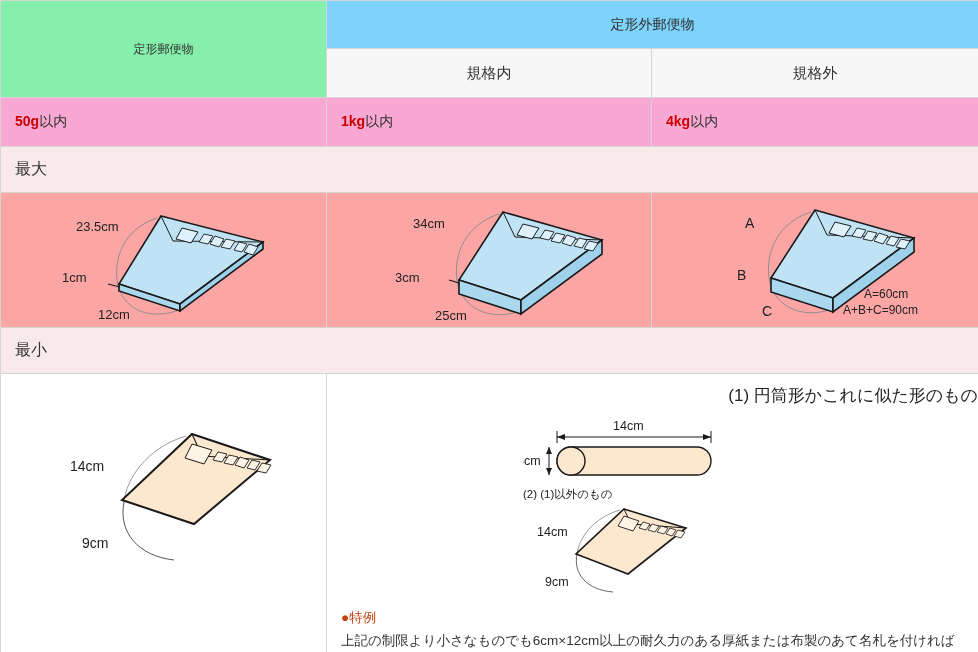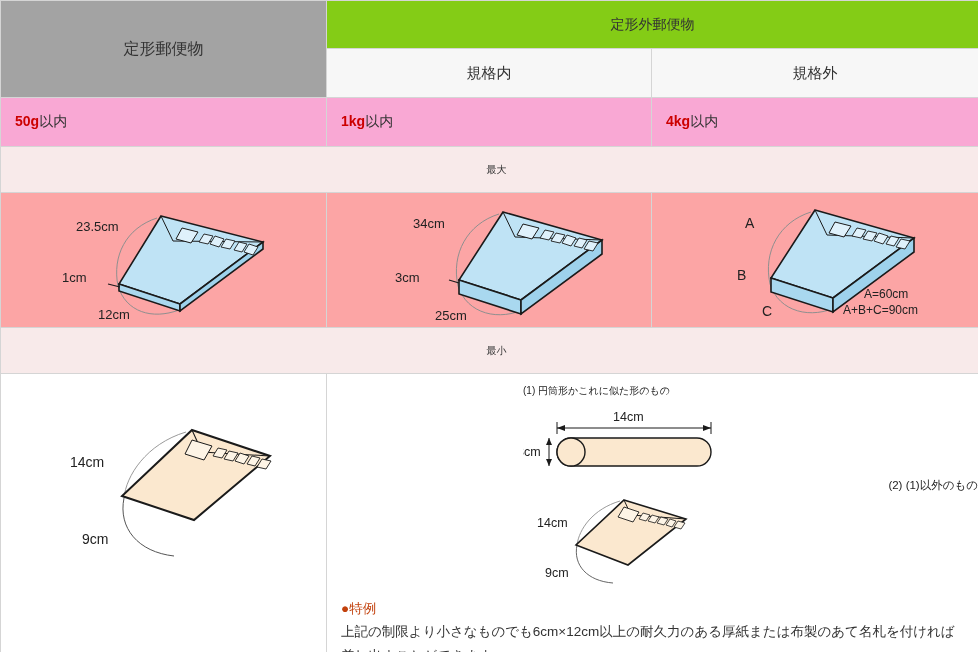--- a/index.html
+++ b/index.html
@@ -23,30 +23,30 @@
   table.size-table td,
   table.size-table th {
     border: 1px solid #d5d5d5;
     padding: 0;
     vertical-align: middle;
     font-weight: normal;
   }
 
   
   .hdr-main {
-    background: #84cc16;
+    background: #7dd3fc;
     text-align: center;
     font-size: 14px;
     color: #333;
     height: 47px;
   }
   .hdr-left {
-    background: #a3a3a3;
-    text-align: center;
-    font-size: 16px;
+    background: #86efac;
+    text-align: center;
+    font-size: 12px;
     color: #333;
   }
   .hdr-sub {
     background: #f7f7f7;
     text-align: center;
     font-size: 15px;
     color: #333;
     height: 48px;
   }
 
@@ -61,24 +61,23 @@
   .weight-num {
     color: #cc0000;
     font-weight: bold;
   }
 
   
   .section-row td {
     background: #f8eaea;
     height: 45px;
     padding-left: 14px !important;
-    font-size: 10px;
+    font-size: 16px;
     font-weight: bold;
     color: #333;
-    text-align: center;
   }
 
   
   .fig-cell {
     background: #fca5a5;
     height: 134px;
     text-align: center;
     padding: 0 !important;
   }
   .fig-cell-min-left {
@@ -266,21 +265,21 @@
           </g>
           <text x="36" y="57" font-family="Liberation Sans, sans-serif" font-size="14" fill="#222">14cm</text>
           <text x="48" y="134" font-family="Liberation Sans, sans-serif" font-size="14" fill="#222">9cm</text>
         </svg>
         </span>
       </td>
 
       <td class="fig-cell-min-right" colspan="2">
 
         <div style="padding-top:10px; padding-left:196px;">
-          <div style="font-size:10px; color:#222; margin-bottom:2px;">(1) 円筒形かこれに似た形のもの</div>
+          <div style="font-size:17px; color:#222; margin-bottom:2px;text-align:right;">(1) 円筒形かこれに似た形のもの</div>
           <span class="fig-wrap">
           <svg width="220" height="72" viewBox="0 0 220 72">
 
             <line x1="34" y1="22" x2="34" y2="34" stroke="#1a1a1a" stroke-width="1"></line>
             <line x1="188" y1="22" x2="188" y2="34" stroke="#1a1a1a" stroke-width="1"></line>
             <line x1="34" y1="28" x2="188" y2="28" stroke="#1a1a1a" stroke-width="1"></line>
             <polygon points="34,28 42,25 42,31" fill="#1a1a1a"></polygon>
             <polygon points="188,28 180,25 180,31" fill="#1a1a1a"></polygon>
             <text x="90" y="21" font-family="Liberation Sans, sans-serif" font-size="12.5" fill="#222">14cm</text>
 
@@ -288,21 +287,21 @@
             <polygon points="26,38 23,45 29,45" fill="#1a1a1a"></polygon>
             <polygon points="26,66 23,59 29,59" fill="#1a1a1a"></polygon>
             <text x="-6" y="56" font-family="Liberation Sans, sans-serif" font-size="12.5" fill="#222">3cm</text>
 
             <path d="M48 38 L174 38 A14 14 0 0 1 174 66 L48 66 A14 14 0 0 1 48 38 Z" fill="#fbe8cf" stroke="#1a1a1a" stroke-width="1.4"></path>
             <ellipse cx="48" cy="52" rx="14" ry="14" fill="#fbe8cf" stroke="#1a1a1a" stroke-width="1.4"></ellipse>
           </svg>
           </span>
         </div>
 
-        <div style="padding-top:6px; padding-left:196px;text-align:right;">
+        <div style="padding-top:6px; padding-left:196px;">
           <div style="font-size:11.5px; color:#222;">(2)  (1)以外のもの</div>
           <span class="fig-wrap">
           <svg width="230" height="96" viewBox="0 0 230 96">
             <path d="M97 8 C 70 16 56 36 54 52" fill="none" stroke="#9a9a9a" stroke-width="1"></path>
             <path d="M54 52 C 50 72 64 88 90 90" fill="none" stroke="#666" stroke-width="1"></path>
             <g>
               <polygon points="101,7 163,26 105,72 53,52" fill="#fbe8cf" stroke="#1a1a1a" stroke-width="1.6"></polygon>
               <polyline points="101,7 108,22 163,26" fill="none" stroke="#1a1a1a" stroke-width="1"></polyline>
               <polygon points="101,14 116,19 110,29 95,24" fill="#fdf4e6" stroke="#1a1a1a" stroke-width="0.9"></polygon>
               <g fill="#fdf4e6" stroke="#1a1a1a" stroke-width="0.8">

